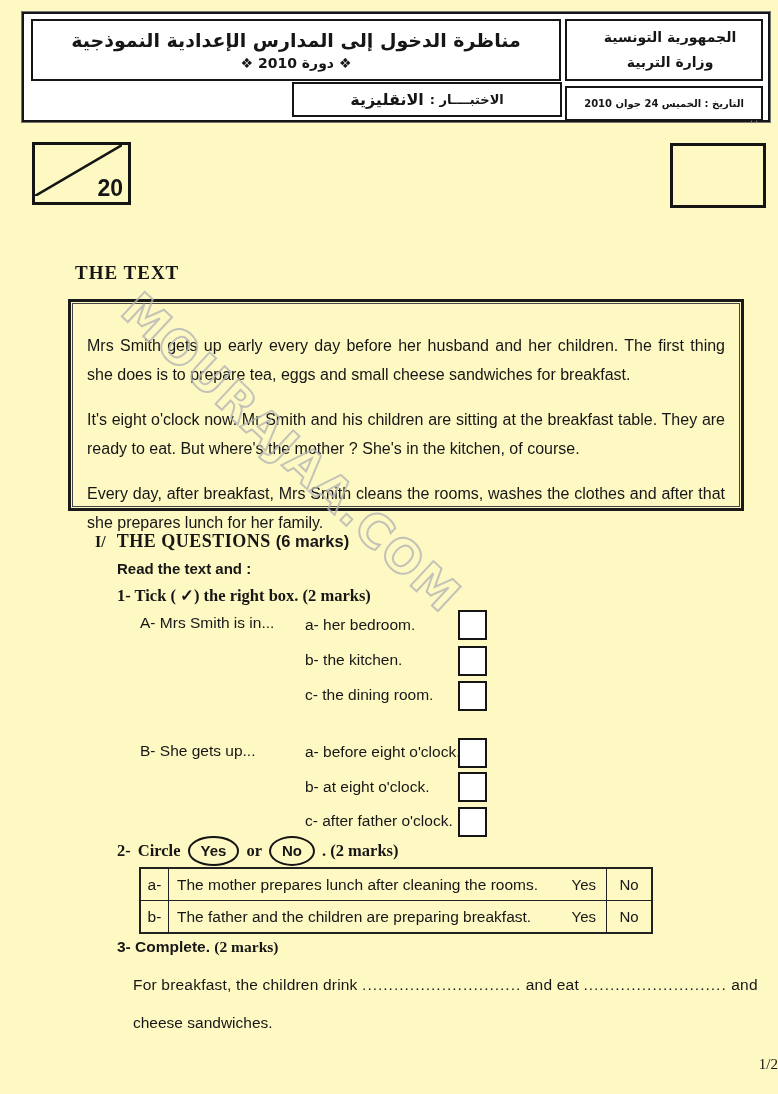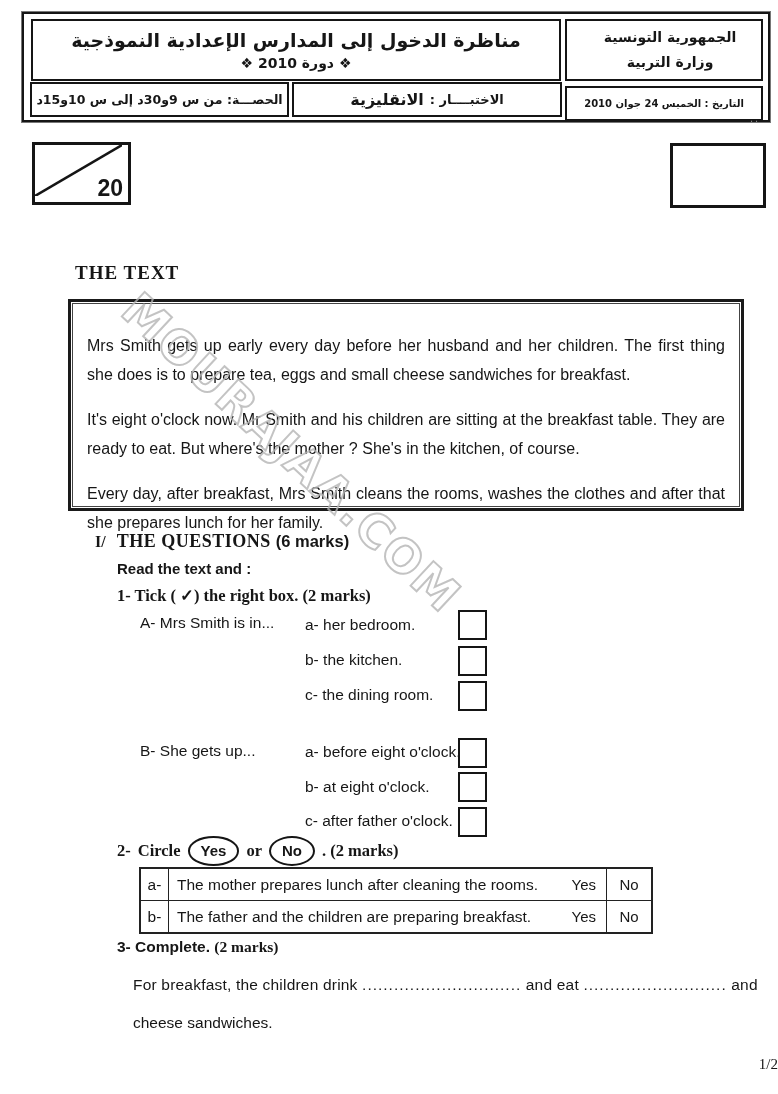--- a/index.html
+++ b/index.html
@@ -1,18 +1,18 @@
 <!DOCTYPE html>
 <html><head>
 <meta charset="utf-8">
 <style>
   html,body{margin:0;padding:0;background:#e8e8e8;}
   .page{
     position:relative;width:778px;height:1094px;margin:0 auto;
-    background:#ffffff;overflow:hidden;
+    background:#fef9c3;overflow:hidden;
     font-family:"Liberation Sans",sans-serif;color:#161616;
   }
   
   .hdr{position:absolute;left:22px;top:12px;width:744px;height:106px;
     border:2px solid #151515;box-shadow:0 0 0 1px #777;background:#fff;}
   .hcell{position:absolute;border:2px solid #151515;background:#fff;
     display:flex;align-items:center;justify-content:center;flex-direction:column;
     font-family:"DejaVu Sans",sans-serif;direction:rtl;}
   .h-title{left:7px;top:5px;width:526px;height:58px;}
   .h-title .t1{font-size:19px;font-weight:bold;letter-spacing:.5px;}
@@ -83,23 +83,20 @@
     <div class="hcell h-org">
       <div class="o1">الجمهورية التونسية</div>
       <div class="o2">وزارة التربية</div>
     </div>
     <div class="hcell h-date">
       <div>التاريخ : الخميس 24 جوان 2010</div>
     </div>
     <div class="hcell h-test">
       <span>الاختبــــار :</span>
       <span class="subj">الانقليزية</span>
-    </div>
-    <div class="hcell h-time">
-      <div>الحصـــة: من س 9و30د إلى س 10و15د</div>
     </div>
   </div>
 
   <div class="scorebox">
     <svg width="87" height="51" viewBox="0 0 87 51">
       <line x1="0" y1="51" x2="87" y2="0" stroke="#151515" stroke-width="2.5"></line>
     </svg>
     <span class="val">20</span>
   </div>
 

